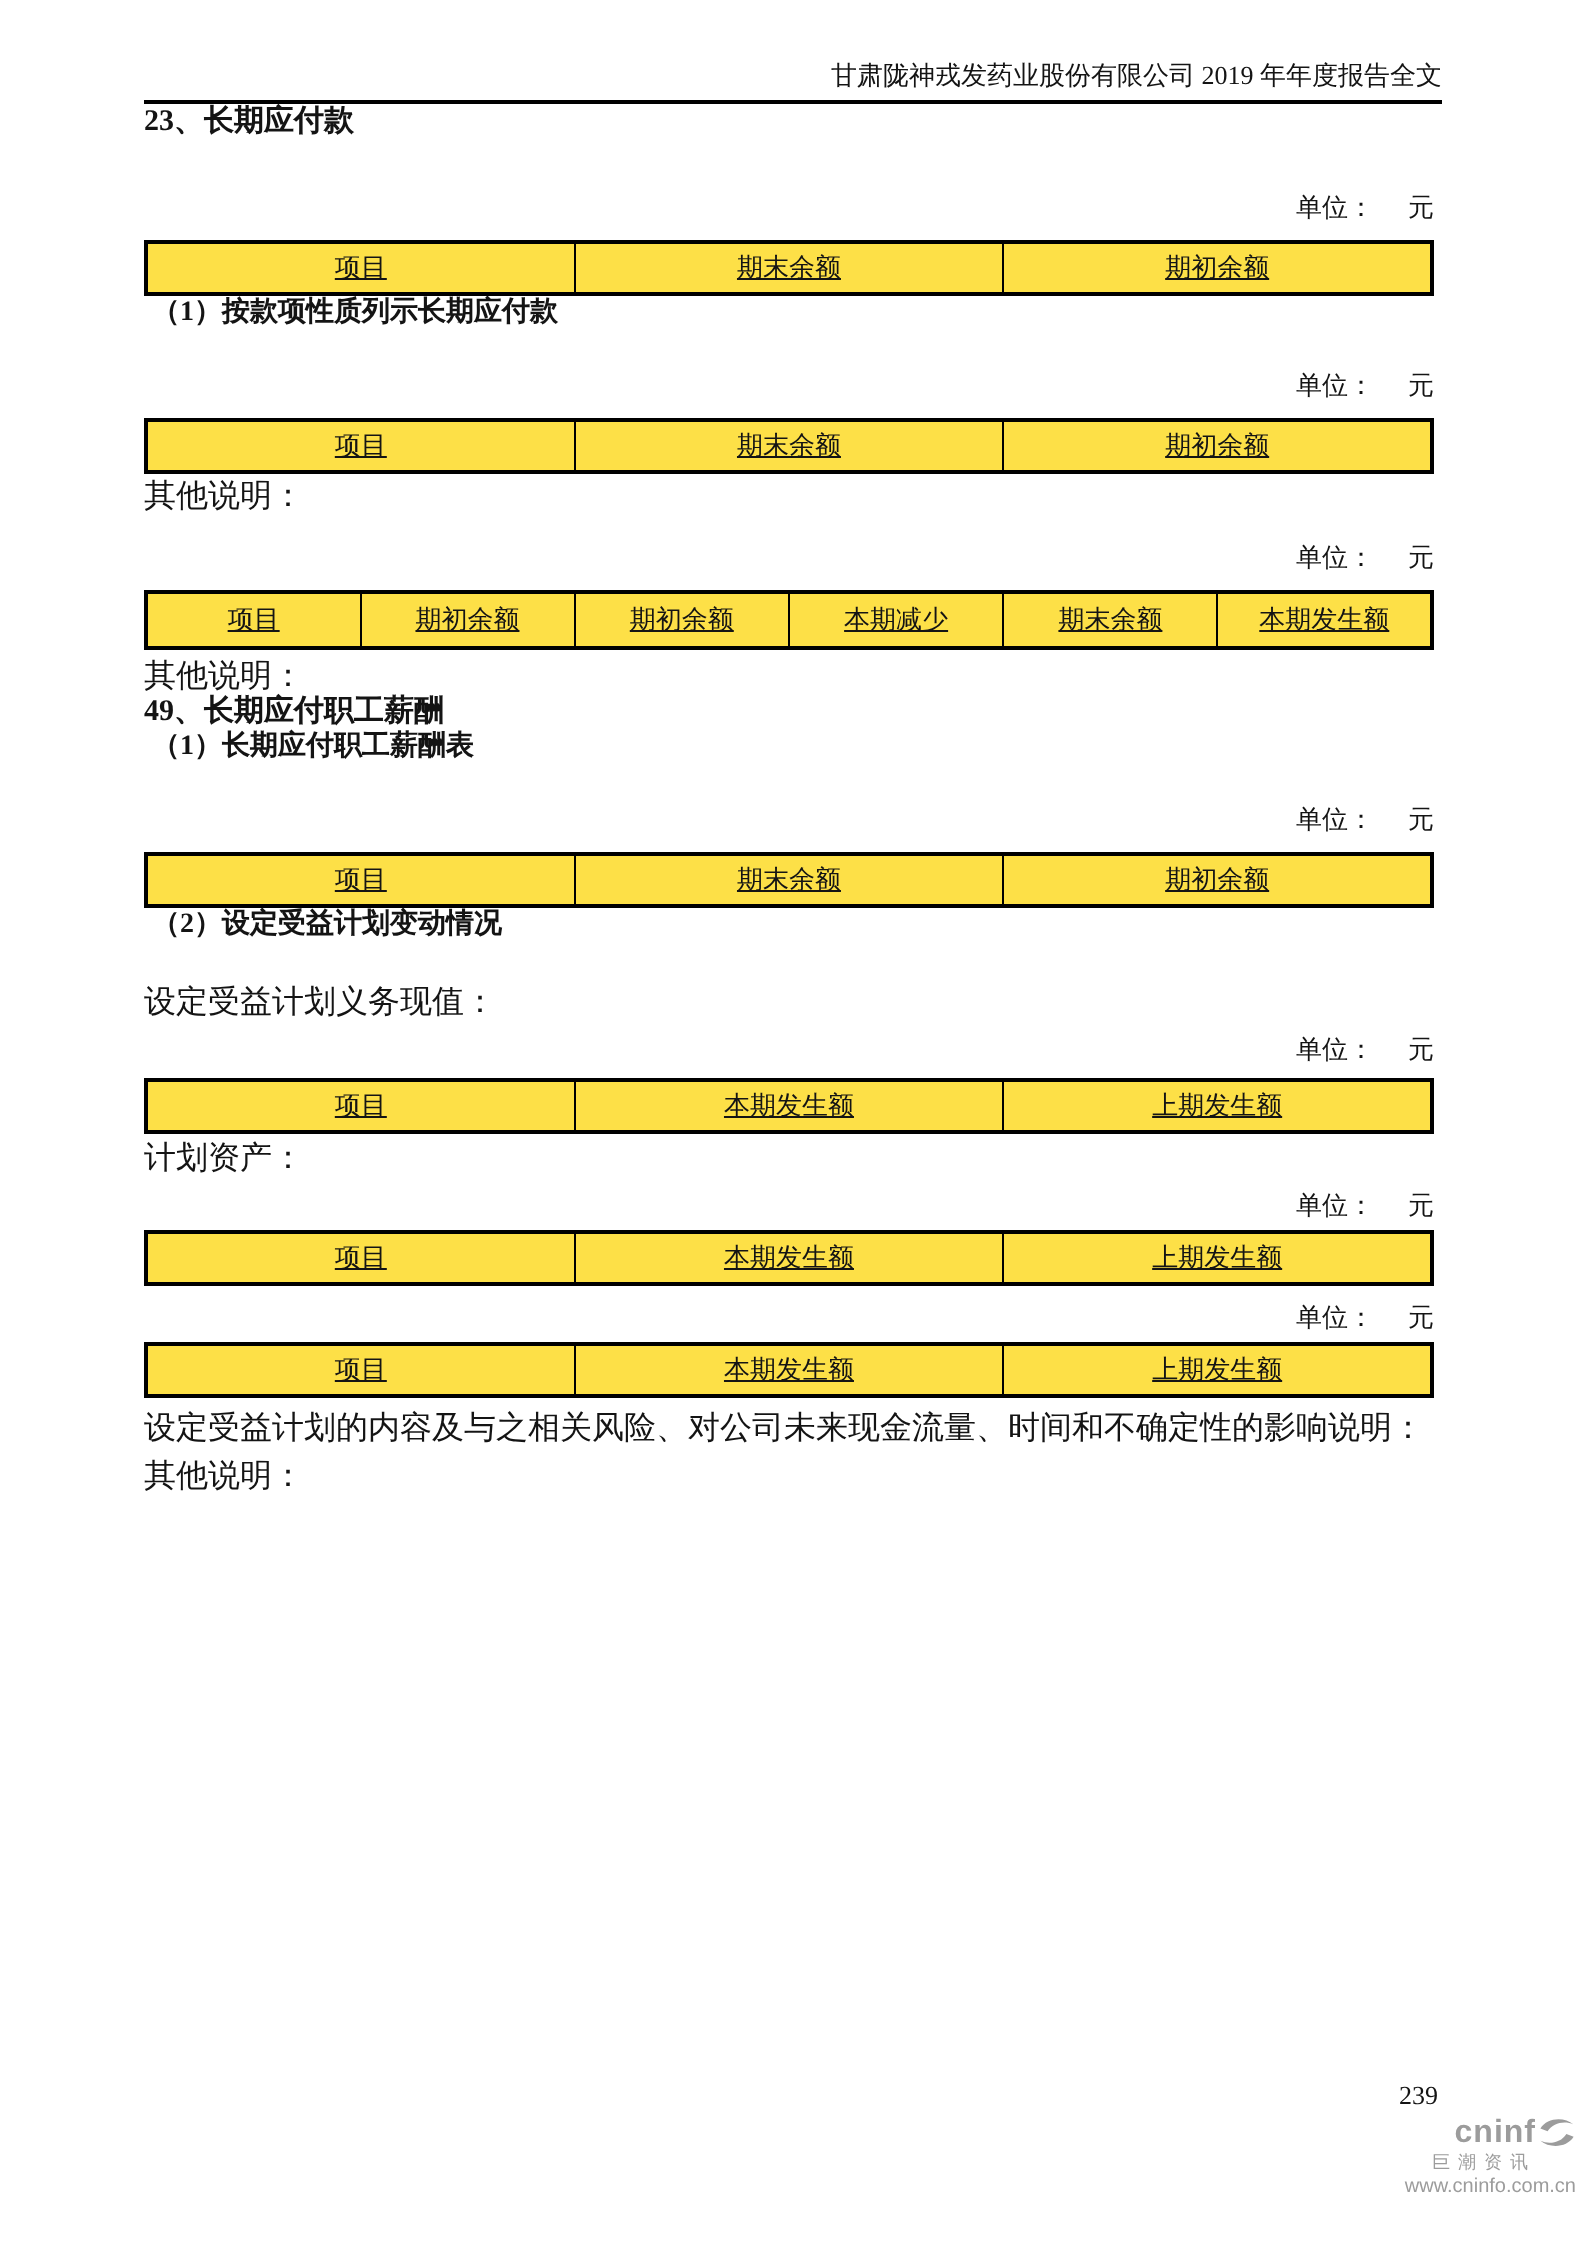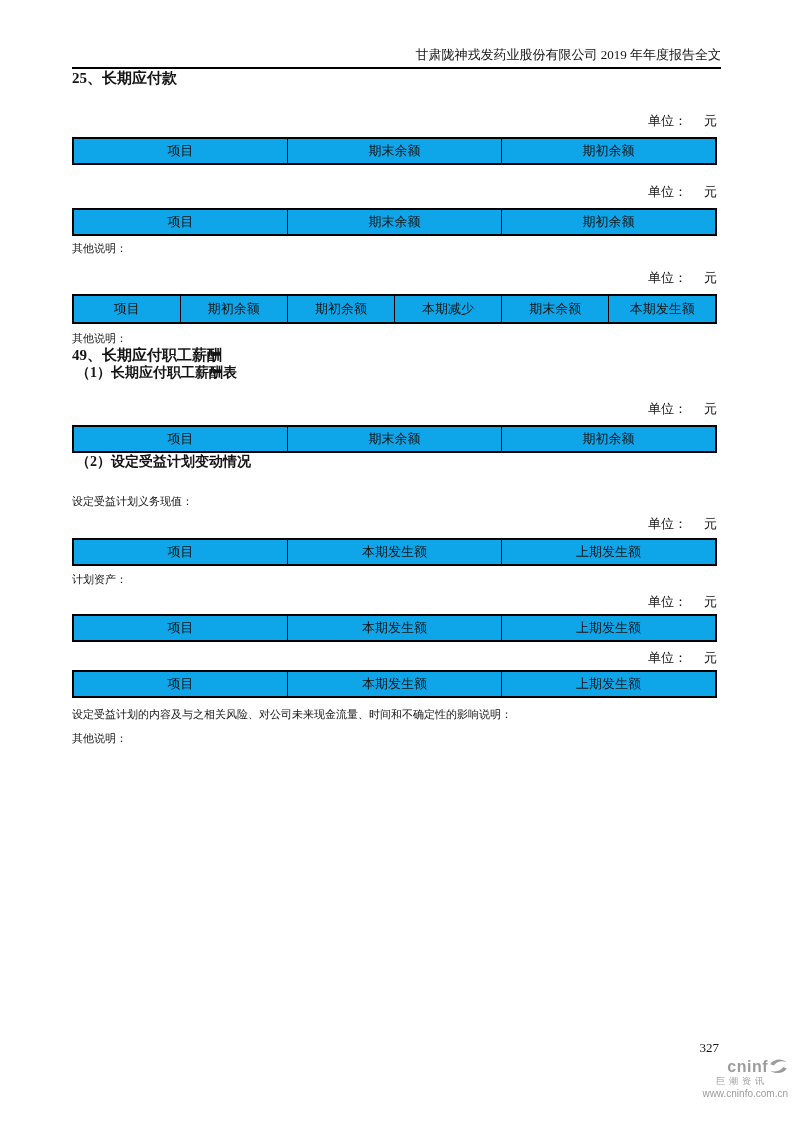--- a/index.html
+++ b/index.html
@@ -6,21 +6,21 @@
   .page{
     position:relative;
     width:793px;height:1122px;
     background:#ffffff;
     font-family:"Liberation Serif","DejaVu Serif",serif;
     color:#141414;
     overflow:hidden;
   }
   .header{
     margin:0 72px;
-    height:69px;
+    height:52px;
     border-bottom:2px solid #000;
     display:flex;align-items:flex-end;justify-content:flex-end;
     box-sizing:border-box;
     padding-bottom:5px;
   }
   .header-title{font-size:13px;line-height:15px;}
   .content{margin:0 76px 0 72px;}
   h2.sec{
     font-size:15px;font-weight:bold;margin:0;line-height:18px;
   }
@@ -33,30 +33,31 @@
   }
   .unit-line .unit-label{margin-right:17px;}
   table.t{
     width:100%;
     border-collapse:collapse;
     border:2px solid #000;
     table-layout:fixed;
   }
   table.t td{
     border:1px solid #000;
-    background:#0ea5e9;
+    background:#fde047;
     text-align:center;
     vertical-align:middle;
     font-size:13px;
     height:22px;
     padding:1px 4px;
     overflow:hidden;
+    text-decoration:underline;
   }
   table.t.six td{height:24px;}
-  .para{font-size:11px;line-height:16px;font-family:Liberation Serif, serif;}
+  .para{font-size:16px;line-height:16px;font-family:Liberation Serif, serif;}
   
   .mt-h48{margin-top:20px;}
   .mt-unit1{margin-top:26px;}
   .mt-tblA{margin-top:8px;}
   .mt-sub1{margin-top:24px;}
   .mt-unit2{margin-top:19px;}
   .mt-tblB{margin-top:8px;}
   .mt-note1{margin-top:4px;}
   .mt-sub2{margin-top:24px;}
   .mt-unit3{margin-top:14px;}
@@ -103,36 +104,37 @@
 <body>
 
 <div class="page">
 
   <div class="header">
     <div class="header-title">甘肃陇神戎发药业股份有限公司 2019 年年度报告全文</div>
   </div>
 
   <div class="content">
 
-    <h2 class="sec mt-h48">25、长期应付款</h2>
+    <h2 class="sec mt-h48">23、长期应付款</h2>
 
     <div class="unit-line mt-unit1">
       <span class="unit-label">单位：</span>
       <span class="unit-value">元</span>
     </div>
     <table class="t mt-tblA">
       <tbody>
       <tr>
         <td>项目</td>
         <td>期末余额</td>
         <td>期初余额</td>
       </tr>
       </tbody>
     </table>
 
+    <h3 class="sub mt-sub1">（1）按款项性质列示长期应付款</h3>
 
     <div class="unit-line mt-unit2">
       <span class="unit-label">单位：</span>
       <span class="unit-value">元</span>
     </div>
     <table class="t mt-tblB">
       <tbody>
       <tr>
         <td>项目</td>
         <td>期末余额</td>
@@ -223,21 +225,21 @@
         <td>上期发生额</td>
       </tr>
       </tbody>
     </table>
 
     <div class="para mt-para1">设定受益计划的内容及与之相关风险、对公司未来现金流量、时间和不确定性的影响说明：</div>
     <div class="para mt-para3">其他说明：</div>
 
   </div>
 
-  <div class="page-number">327</div>
+  <div class="page-number">239</div>
 
   <div class="logo">
     <div class="logo-brand-row">
       <span class="logo-brand">cninf</span>
       <svg class="logo-swirl" viewBox="0 0 19 17" xmlns="http://www.w3.org/2000/svg">
         <path d="M1.2 6.2 C4.5 0.8, 13 0.2, 17.8 4.2 C13.5 2.2, 7.5 3.2, 4.8 7.6 Z" fill="#9c9c9c"></path>
         <path d="M17.8 10.4 C14.5 15.8, 6 16.4, 1.2 12.4 C5.5 14.4, 11.5 13.4, 14.2 9 Z" fill="#9c9c9c"></path>
       </svg>
     </div>
     <div class="logo-sub">巨潮资讯</div>

